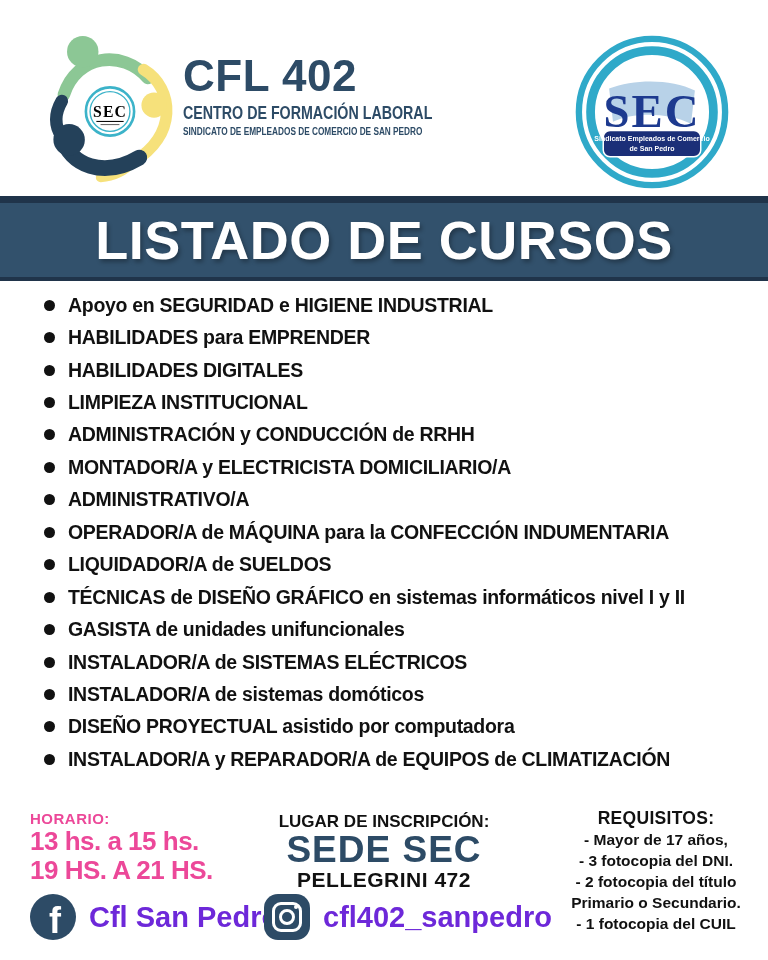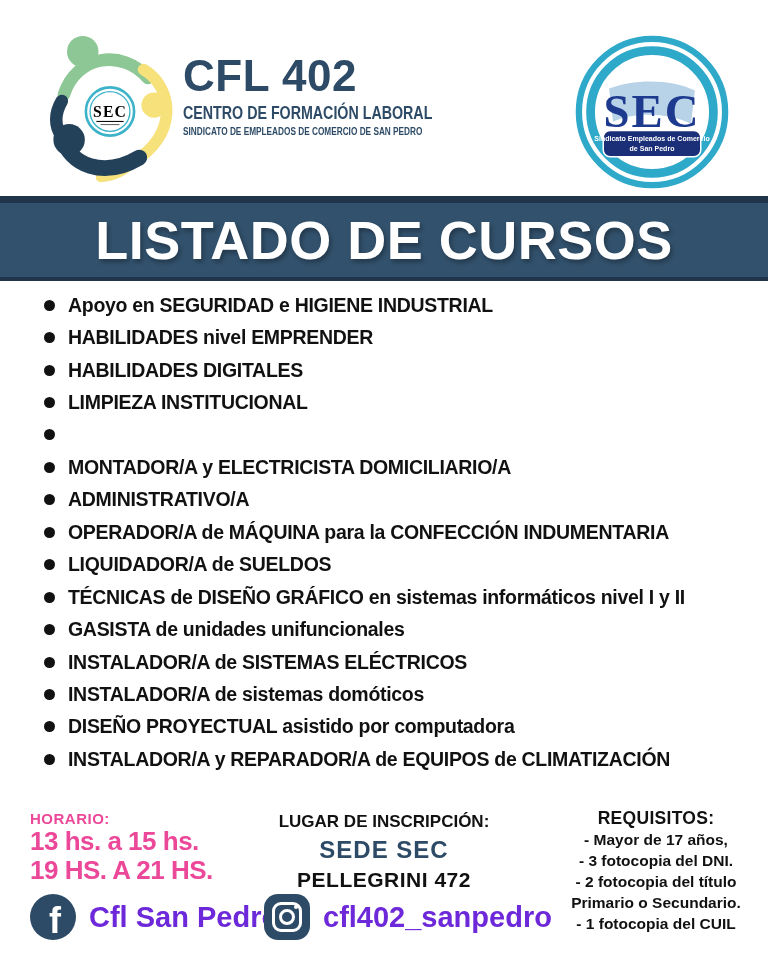--- a/index.html
+++ b/index.html
@@ -26,21 +26,21 @@
   .courses{position:absolute;left:44px;top:289px;right:6px;margin:0;padding:0;list-style:none;}
   .courses li{display:flex;align-items:center;height:32.45px;}
   .blt{width:11px;height:11px;border-radius:50%;background:#111111;margin-right:13px;flex:none;}
   .course-text{font-size:19.5px;font-weight:bold;color:#111111;letter-spacing:-0.3px;white-space:nowrap;}
   
   .horario{position:absolute;left:30px;top:810px;color:#ec4899;}
   .horario .lbl{font-size:15px;font-weight:bold;letter-spacing:0.5px;}
   .horario .ln{font-size:26px;font-weight:bold;line-height:29px;letter-spacing:-0.5px;white-space:nowrap;}
   .inscr{position:absolute;left:244px;top:812px;width:280px;text-align:center;}
   .inscr .lbl{font-size:17px;font-weight:bold;color:#111111;white-space:nowrap;}
-  .inscr .place{font-size:24px;font-weight:bold;color:#2d4b66;letter-spacing:1px;line-height:36px;}
+  .inscr .place{font-size:37px;font-weight:bold;color:#2d4b66;letter-spacing:1px;line-height:36px;}
   .inscr .addr{font-size:21px;font-weight:bold;color:#111111;letter-spacing:0.5px;}
   .req{position:absolute;left:550px;top:808px;width:212px;text-align:center;color:#111111;}
   .req .lbl{font-size:17.5px;font-weight:bold;letter-spacing:0.3px;}
   .req .it{font-size:15.5px;font-weight:bold;line-height:21px;white-space:nowrap;}
   
   .social-group{position:absolute;top:894px;display:flex;align-items:center;gap:13px;}
   .fb-group{left:30px;}
   .ig-group{left:264px;}
   .handle{font-size:29px;color:#6d28d9;white-space:nowrap;font-weight:bold;}
   .fb-icon{width:46px;height:46px;border-radius:50%;background:#2d4b66;overflow:hidden;
@@ -94,32 +94,33 @@
     <span class="banner-text">LISTADO DE CURSOS</span>
   </div>
 
   <ul class="courses">
     <li>
         <span class="blt"></span>
         <span class="course-text">Apoyo en SEGURIDAD e HIGIENE INDUSTRIAL</span>
       </li>
     <li>
         <span class="blt"></span>
-        <span class="course-text">HABILIDADES nivel EMPRENDER</span>
+        <span class="course-text">HABILIDADES para EMPRENDER</span>
       </li>
     <li>
         <span class="blt"></span>
         <span class="course-text">HABILIDADES DIGITALES</span>
       </li>
     <li>
         <span class="blt"></span>
         <span class="course-text">LIMPIEZA INSTITUCIONAL</span>
       </li>
     <li>
         <span class="blt"></span>
+        <span class="course-text">ADMINISTRACIÓN y CONDUCCIÓN de RRHH</span>
       </li>
     <li>
         <span class="blt"></span>
         <span class="course-text">MONTADOR/A y ELECTRICISTA DOMICILIARIO/A</span>
       </li>
     <li>
         <span class="blt"></span>
         <span class="course-text">ADMINISTRATIVO/A</span>
       </li>
     <li>

